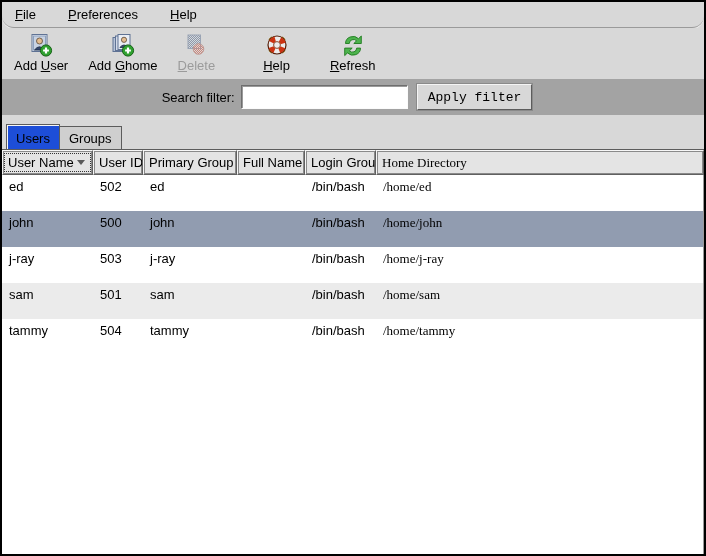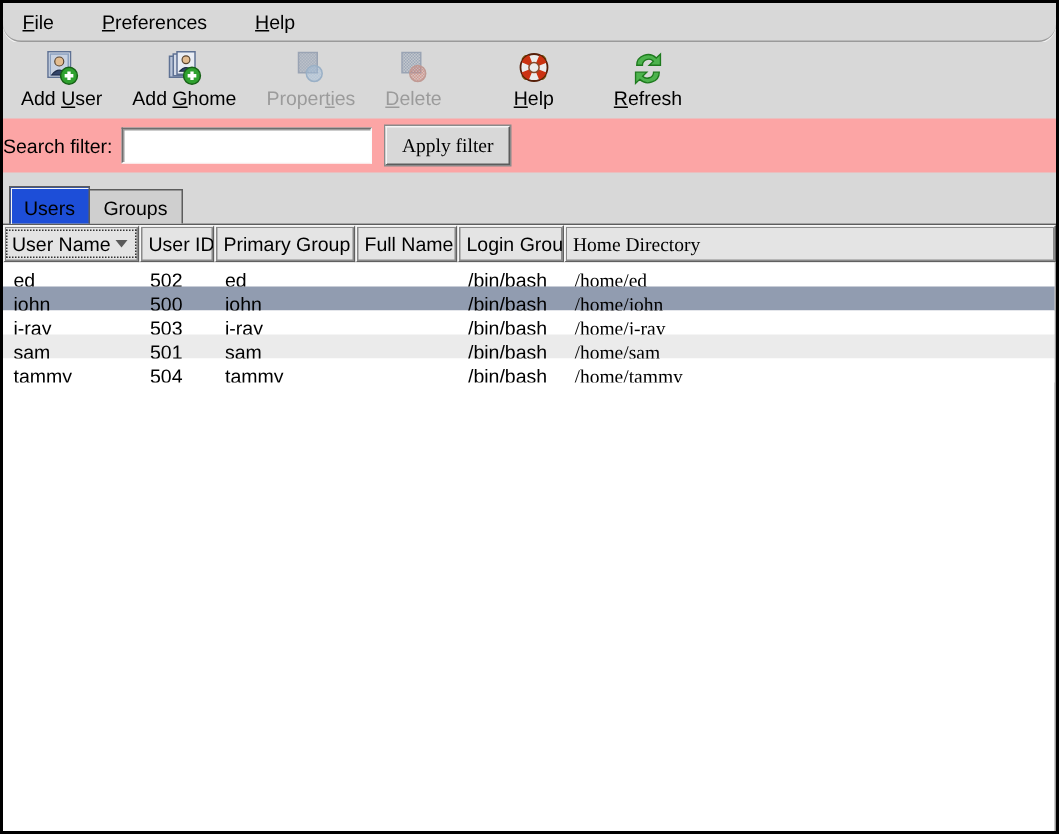--- a/index.html
+++ b/index.html
@@ -33,37 +33,37 @@
   .tbtn {
     display:flex; flex-direction:column; align-items:center;
     padding:2px 6px; margin-right:8px;
   }
   .ticon { width:24px; height:24px; display:block; }
   .tlabel { margin-top:1px; white-space:nowrap; }
   .tbtn.disabled .tlabel { color:#9b9b9b; }
 
   
   .filter-row {
-    height:36px; display:flex; align-items:center; justify-content:flex-start;
-    padding-right:12px; background:#fca5a5; flex:0 0 auto;
+    height:36px; display:flex; align-items:center; justify-content:center;
+    padding-right:12px; background:#a3a3a3; flex:0 0 auto;
   }
   .filter-label { margin-right:6px; }
   .filter-input {
     width:167px; height:24px;
     border:1px solid #000; border-color:#6e6e6e #fbfbfb #fbfbfb #6e6e6e;
     box-shadow:inset 1px 1px 0 #9a9a9a;
     background:#fff; padding:0 4px;
     font-family:"Liberation Sans", sans-serif; font-size:13px;
   }
   .apply-btn {
     margin-left:9px; height:26px; padding:0 10px;
     background:#d8d8d8;
     border:1px solid; border-color:#f4f4f4 #5c5c5c #5c5c5c #f4f4f4;
     box-shadow:0 0 0 1px #8a8a8a;
-    font-family:Liberation Serif, serif; font-size:13px;
+    font-family:Liberation Mono, monospace; font-size:13px;
   }
 
   .spacer { height:8px; flex:0 0 auto; }
 
   
   .tabstrip { display:flex; align-items:flex-end; height:26px; padding-left:4px; flex:0 0 auto; }
   .tab {
     padding:4px 9px 3px 9px; position:relative;
     border:1px solid #5c5c5c; border-bottom:none;
     background:#cfcfcf;
@@ -97,21 +97,21 @@
     border-top:5px solid #5a5a5a;
   }
   .c0 { width:91px; flex:0 0 auto; }
   .c1 { width:50px; flex:0 0 auto; }
   .c2 { width:94px; flex:0 0 auto; }
   .c3 { width:68px; flex:0 0 auto; }
   .c4 { width:71px; flex:0 0 auto; }
   .c5 { flex:1 1 auto;font-family:Liberation Serif, serif; }
 
   .tbody { flex:1 1 auto; background:#fff; border-right:1px solid #9a9a9a; }
-  .trow { display:flex; height:16px; background:#fff; }
+  .trow { display:flex; height:36px; background:#fff; }
   .trow.alt { background:#ebebeb; }
   .trow.sel { background:#919cb0; color:#000000; }
   .td {
     padding:4px 0 0 7px; white-space:nowrap; overflow:hidden;
   }
 </style>
 </head>
 <body>
 
 <div class="window">
@@ -146,39 +146,20 @@
           <rect x="7" y="1.5" width="12" height="15" fill="#e9edf4" stroke="#5f7294"></rect>
           <circle cx="13" cy="6.8" r="2.6" fill="#e3bd91" stroke="#5a4632" stroke-width="0.8"></circle>
           <path d="M8.8 14.5 Q13 9.5 17.2 14.5 Z" fill="#34466b" stroke="#1d2b47" stroke-width="0.8"></path>
           <circle cx="17" cy="17.5" r="5.6" fill="#2fa12f" stroke="#176117" stroke-width="1"></circle>
           <path d="M17 14.6 V20.4 M14.1 17.5 H19.9" stroke="#fff" stroke-width="2.2"></path>
         </svg>
       </span>
       <span class="tlabel"><span>Add </span><span class="u">G</span><span>home</span></span>
     </div>
 
-    <div class="tbtn disabled">
-      <span class="ticon">
-        <svg viewBox="0 0 24 24" width="24" height="24">
-          <defs>
-            <pattern id="chkA" width="2" height="2" patternUnits="userSpaceOnUse">
-              <rect x="0" y="0" width="1" height="1" fill="#8a98ae"></rect>
-              <rect x="1" y="1" width="1" height="1" fill="#8a98ae"></rect>
-            </pattern>
-            <pattern id="chkB" width="2" height="2" patternUnits="userSpaceOnUse">
-              <rect x="0" y="0" width="1" height="1" fill="#9fbbd8"></rect>
-              <rect x="1" y="1" width="1" height="1" fill="#9fbbd8"></rect>
-            </pattern>
-          </defs>
-          <rect x="4" y="2" width="12.5" height="13.5" fill="url(#chkA)" stroke="#9aa4b4"></rect>
-          <circle cx="14.5" cy="16" r="5.3" fill="url(#chkB)" stroke="#9ab0c6"></circle>
-        </svg>
-      </span>
-      <span class="tlabel"><span>Proper</span><span class="u">ti</span><span>es</span></span>
-    </div>
 
     <div class="tbtn disabled">
       <span class="ticon">
         <svg viewBox="0 0 24 24" width="24" height="24">
           <defs>
             <pattern id="chkC" width="2" height="2" patternUnits="userSpaceOnUse">
               <rect x="0" y="0" width="1" height="1" fill="#8a98ae"></rect>
               <rect x="1" y="1" width="1" height="1" fill="#8a98ae"></rect>
             </pattern>
             <pattern id="chkD" width="2" height="2" patternUnits="userSpaceOnUse">

